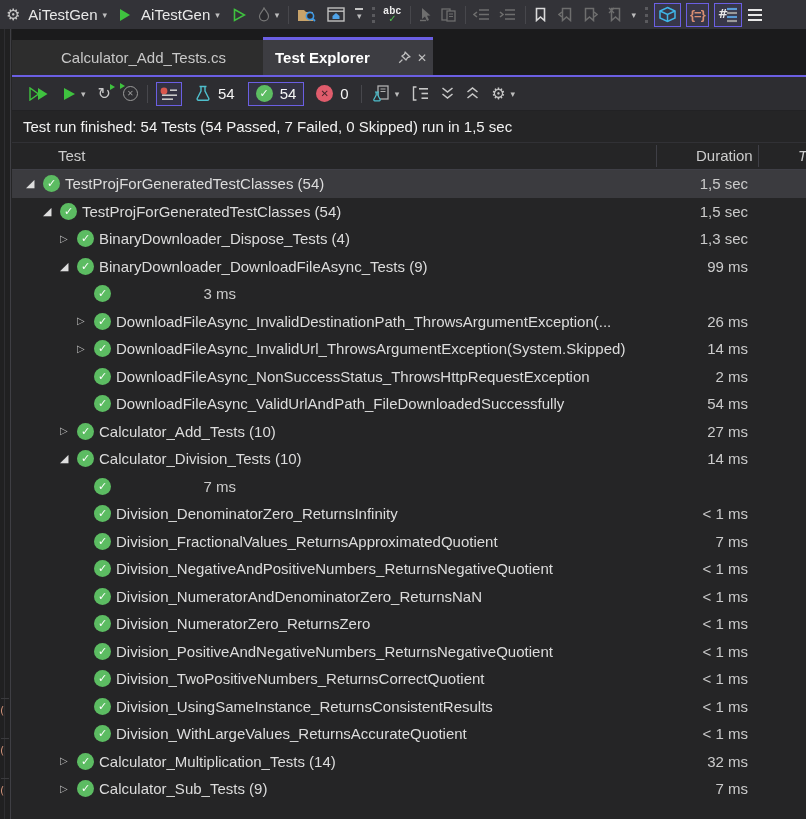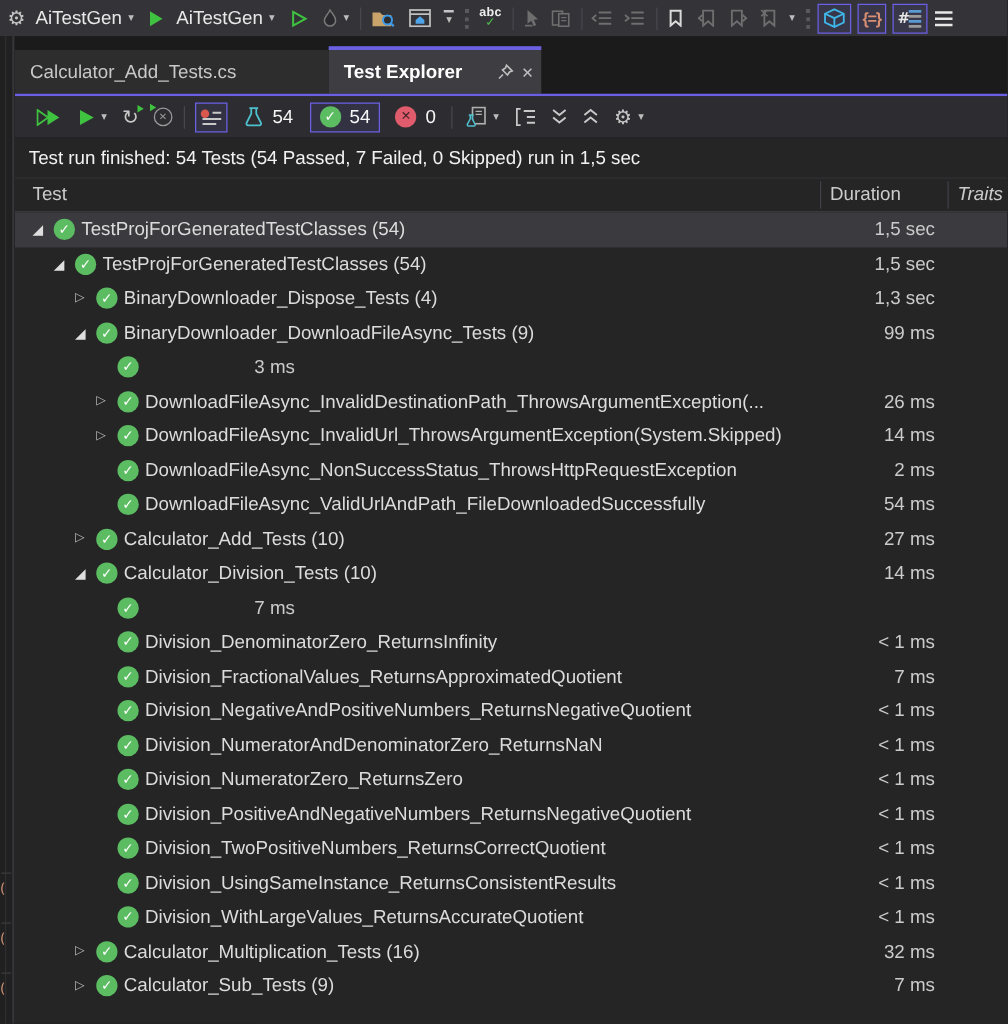--- a/index.html
+++ b/index.html
@@ -46,21 +46,21 @@
     background:#202021; border-right:1px solid #3F3F44;
   }
   .left-strip .inner-line{ position:absolute; left:4px; top:0; bottom:0; width:1px; background:#2E2E31; }
   .code-paren{ position:absolute; left:0; color:#CE9178; font-size:11px; }
   .code-hline{ position:absolute; left:1px; width:8px; height:1px; background:#3A3A3D; }
 
   
   .content{ position:absolute; left:12px; top:29px; right:0; bottom:0; display:flex; flex-direction:column; background:#252526; }
 
   .tab-row{ height:46px; background:#1B1B1C; display:flex; align-items:flex-end; flex:none; }
-  .tab{ height:35px; display:flex; align-items:center; font-size:15px; }
+  .tab{ height:35px; display:flex; align-items:center; font-size:15px;justify-content:center; }
   .tab.inactive{ width:251px; background:#2D2D2D; color:#C8C8C8; padding-left:12px; }
   .tab.active{ width:170px; background:#3D3D42; color:#FFFFFF; font-weight:bold;
                border-top:3px solid #6B5FE3; padding:0 6px 0 12px; height:38px; }
   .tab.active .title{ flex:1; }
   .tab-ico{ color:#C0C0C0; font-weight:normal; margin-left:6px; flex:none; display:inline-flex; }
   .accent-line{ height:2px; background:#6B5FE3; flex:none; }
 
   
   .test-toolbar{ height:33px; background:#2D2D31; display:flex; align-items:center; padding-left:14px; flex:none; }
   .tt-item{ display:inline-flex; align-items:center; flex:none; }
@@ -80,21 +80,21 @@
   .repeat-wrap .mini-play{ position:absolute; right:-4px; top:-2px; width:0; height:0;
                 border-top:3px solid transparent; border-bottom:3px solid transparent; border-left:5px solid #3FC23F; }
 
   
   .status-line{ height:32px; display:flex; align-items:center; padding-left:11px;
                 color:#F2F2F2; font-size:15px; background:#252526; flex:none; border-top:1px solid #222224; }
 
   
   .grid-header{ height:28px; position:relative; border-bottom:1px solid #3F3F46; border-top:1px solid #313135;
                 color:#CCCCCC; font-size:15px; flex:none; background:#252526; }
-  .grid-header .h{ position:absolute; top:4px; }
+  .grid-header .h{ position:absolute; top:4px;margin-left:32px; }
   .h-test{ left:14px; } .h-duration{ left:652px; } .h-traits{ left:754px;font-style:italic; }
   .col-sep{ position:absolute; top:2px; bottom:2px; width:1px; background:#3F3F46; }
   .sep1{ left:644px; } .sep2{ left:746px; }
 
   
   .tree{ flex:1; overflow:hidden; }
   .row{ height:27.5px; display:flex; align-items:center; font-size:15px; color:#DCDCDC; }
   .row.selected{ background:#3B3B3F; }
   .twisty{ width:17px; flex:none; font-size:10px; color:#B8B8B8; line-height:1; }
   .twisty.exp{ color:#DEDEDE; font-size:11px; }
@@ -542,21 +542,21 @@
     <span class="twisty glyph"></span>
     <span class="pass-circ glyph">✓</span>
     <span class="label">Division_WithLargeValues_ReturnsAccurateQuotient</span>
     <span class="duration">&lt; 1 ms</span>
     <span class="traits-cell"></span>
   </div>
 
   <div class="row" style="padding-left: 48px;">
     <span class="twisty glyph">▷</span>
     <span class="pass-circ glyph">✓</span>
-    <span class="label">Calculator_Multiplication_Tests (16)</span>
+    <span class="label">Calculator_Multiplication_Tests (14)</span>
     <span class="duration">32 ms</span>
     <span class="traits-cell"></span>
   </div>
 
   <div class="row" style="padding-left: 48px;">
     <span class="twisty glyph">▷</span>
     <span class="pass-circ glyph">✓</span>
     <span class="label">Calculator_Sub_Tests (9)</span>
     <span class="duration">7 ms</span>
     <span class="traits-cell"></span>

